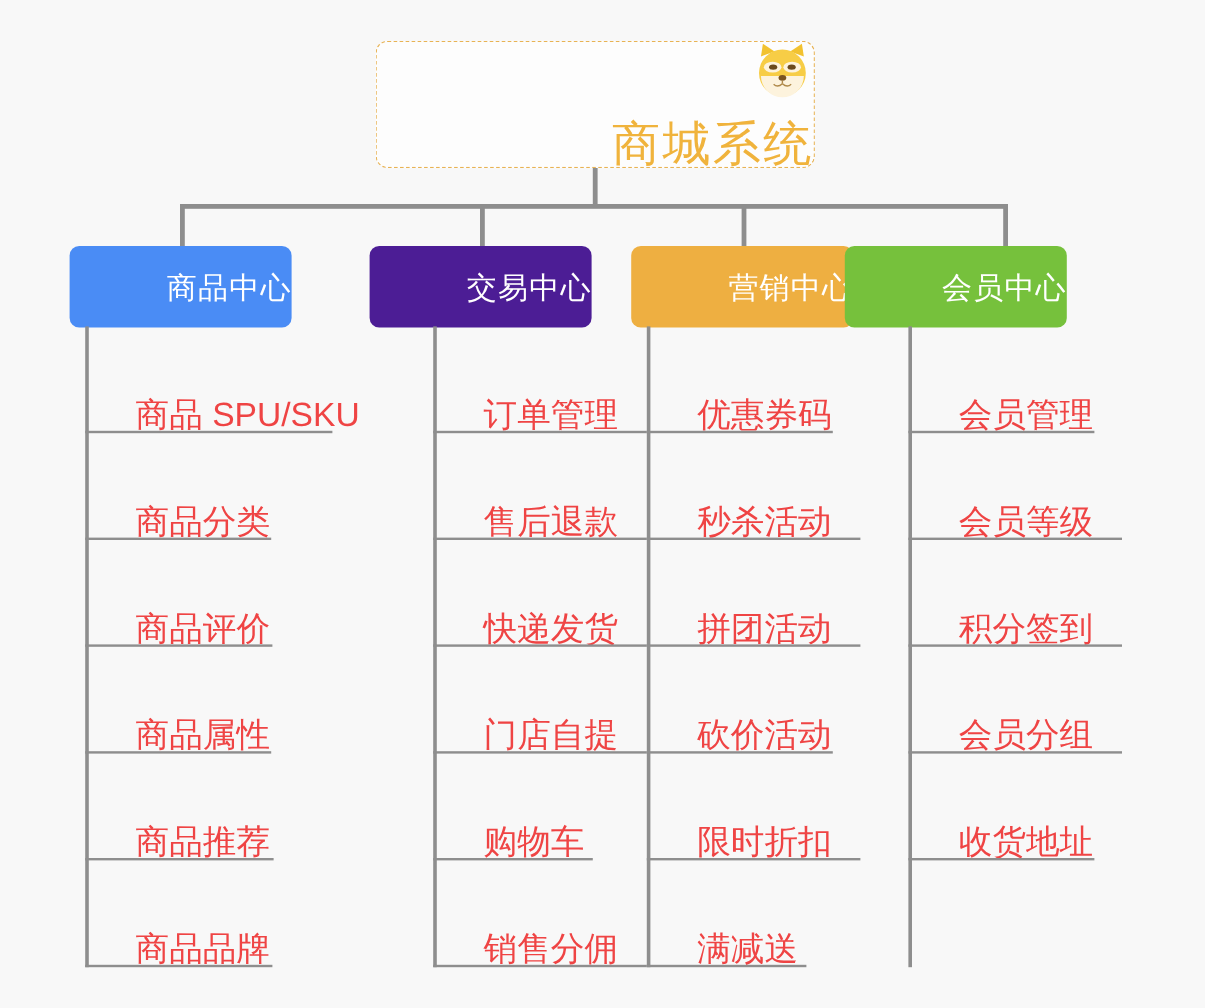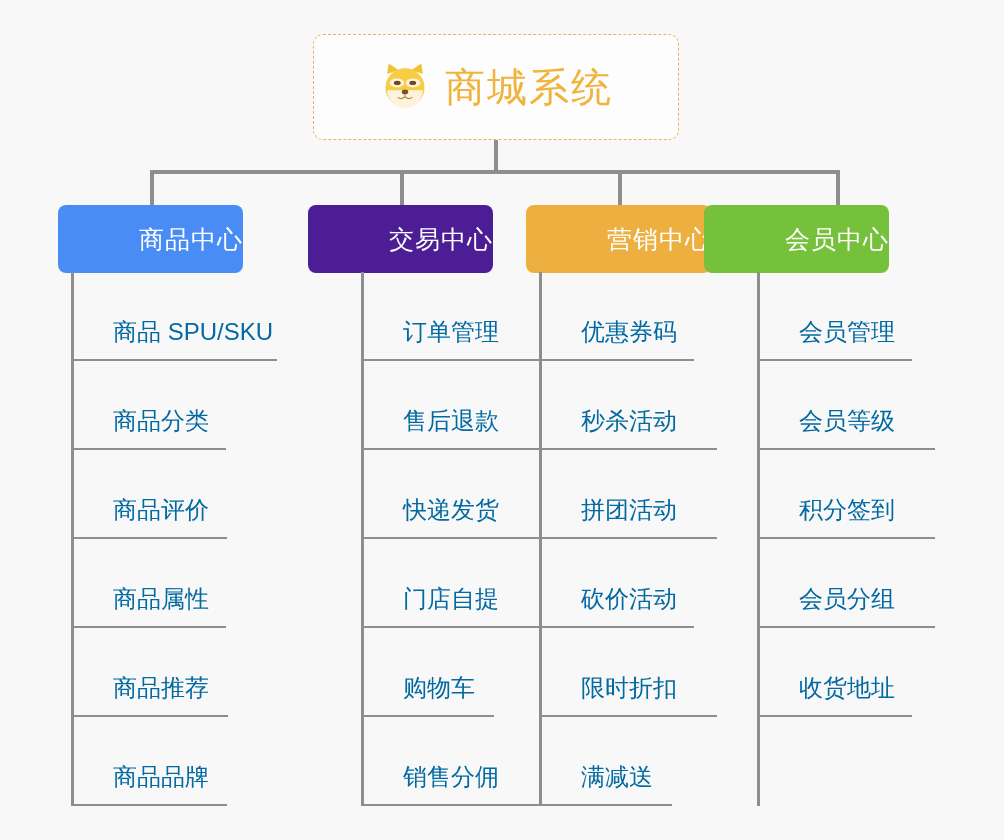--- a/index.html
+++ b/index.html
@@ -14,22 +14,23 @@
 
   
   .root-node{
     position:absolute;
     left:313px; top:34px;
     width:366px; height:106px;
     background:#fdfdfd;
     border:1px dashed #e8b354;
     border-radius:10px;
     box-sizing:border-box;
-    display:flex;align-items:center;justify-content:center;
+    display:flex;align-items:flex-end;justify-content:center;
     gap:14px;
+    flex-direction:column;
   }
   .root-icon{
     width:52px;height:52px;
     position:relative;
     flex:0 0 auto;
   }
   .root-title{
     font-size:40px;
     color:#f0b33c;
     letter-spacing:2px;
@@ -61,23 +62,23 @@
     background:#8e8e8e;
   }
   .leaf{
     position:relative;
     height:89px;
     box-sizing:border-box;
   }
   .leaf-label{
     position:absolute;
     left:42px;
-    bottom:17px;
-    font-size:24px;
-    color:#0369a1;
+    bottom:1px;
+    font-size:28px;
+    color:#ef4444;
     white-space:nowrap;
     line-height:1;
   }
   .leaf-underline{
     position:absolute;
     left:0;
     bottom:0;
     height:2px;
     background:#9a9a9a;
   }

